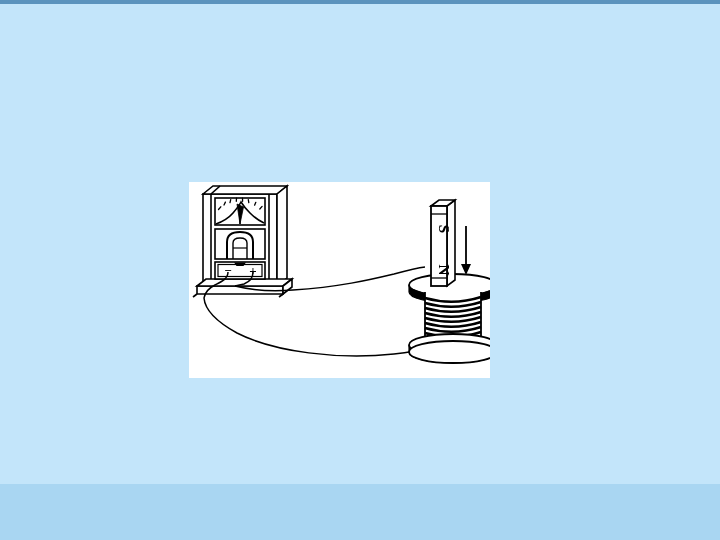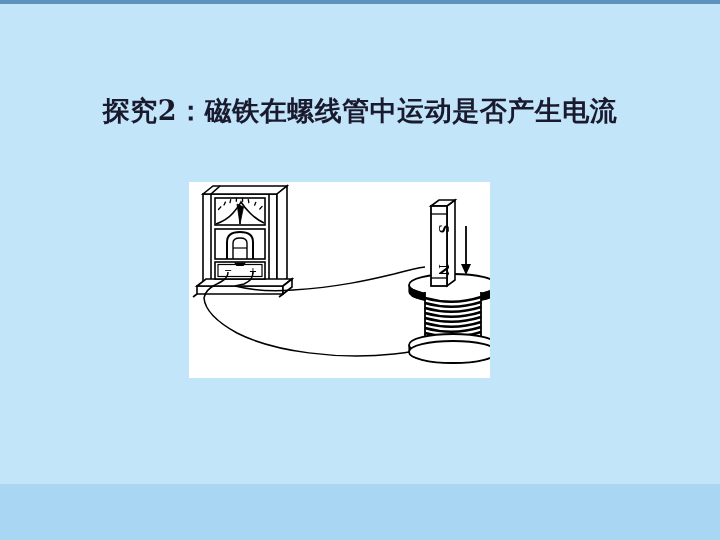--- a/index.html
+++ b/index.html
@@ -73,21 +73,20 @@
     font-weight: bold;
   }
 </style>
 </head>
 <body>
 
 <div id="slide">
 
   <div id="top-rule"></div>
 
-  <div id="slide-title">探究2：磁铁在螺线管中运动是否产生电流</div>
 
   <div id="figure-frame">
     <svg width="301" height="196" viewBox="0 0 301 196">
 
       <g fill="none" stroke="#000" stroke-width="1.6">
 
         <rect x="14" y="12" width="74" height="92" fill="#ffffff"></rect>
 
         <path d="M14 12 L24 4 L98 4 L88 12 Z" fill="#ffffff"></path>
 

